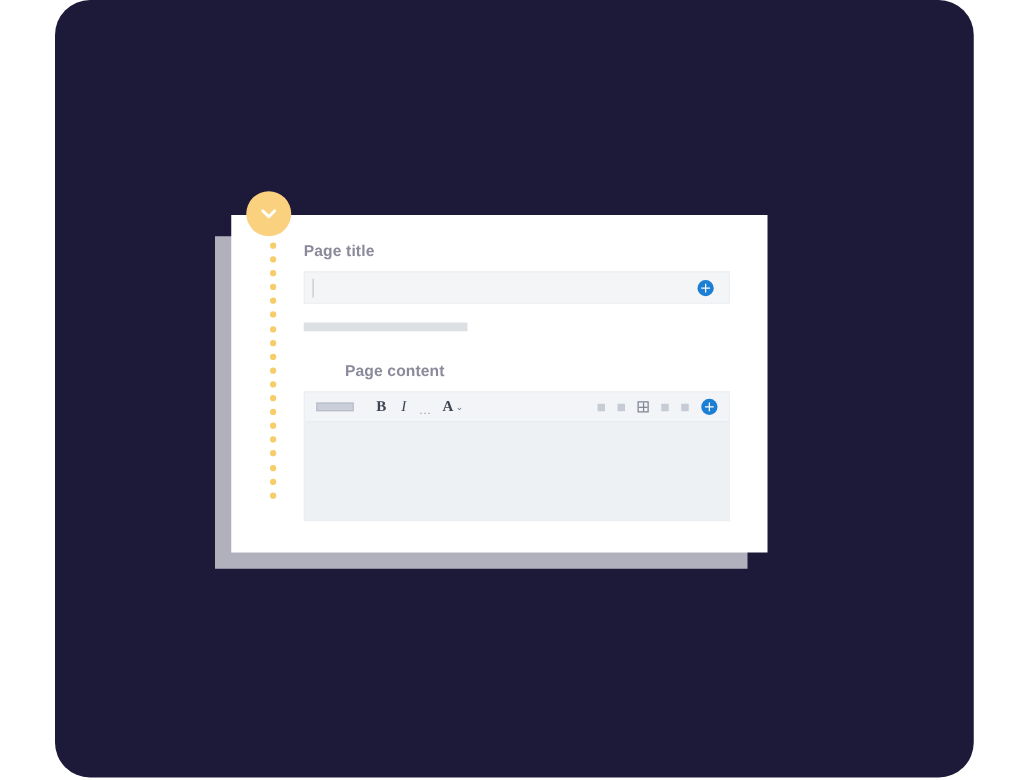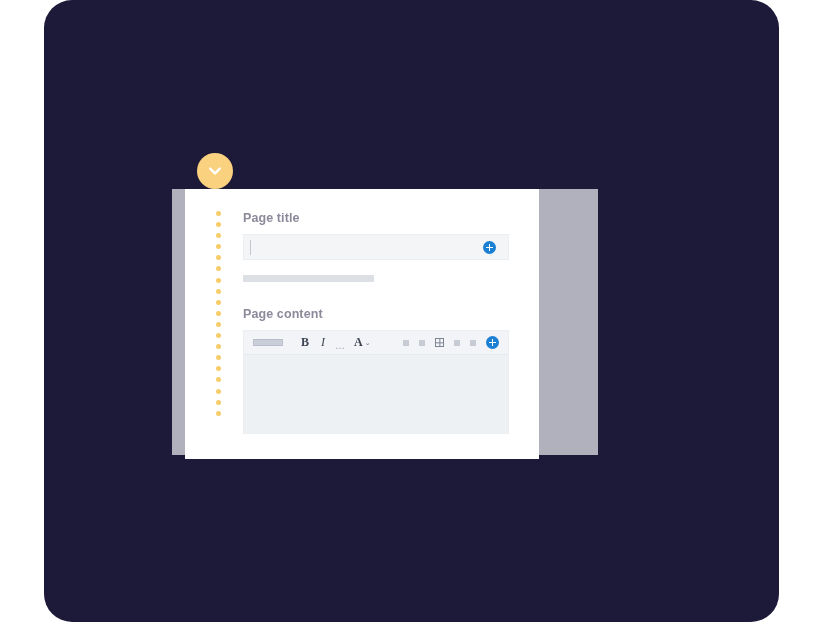--- a/index.html
+++ b/index.html
@@ -34,22 +34,22 @@
     width: 426px;
     height: 266px;
     background: #b9b8c4;
     opacity: 0.95;
   }
 
   
   #editor-card {
     position: absolute;
     left: 185px;
-    top: 189px;
-    width: 354px;
+    top: 172px;
+    width: 429px;
     height: 270px;
     background: #ffffff;
   }
 
   
   #dot-rail {
     position: absolute;
     left: 26px;
     top: 22px;
     width: 14px;
@@ -143,21 +143,21 @@
 
   
   #title-helper-bar {
     margin-top: 15px;
     width: 131px;
     height: 7px;
     background: #dcdfe4;
   }
 
   
-  #content-label { margin-top: 25px; }
+  #content-label { margin-top: 25px; margin-left: 33px; }
 
   #editor-box {
     border: 1px solid #eceff2;
     background: #eef1f4;
     box-sizing: border-box;
   }
 
   #editor-toolbar {
     position: relative;
     height: 24px;

